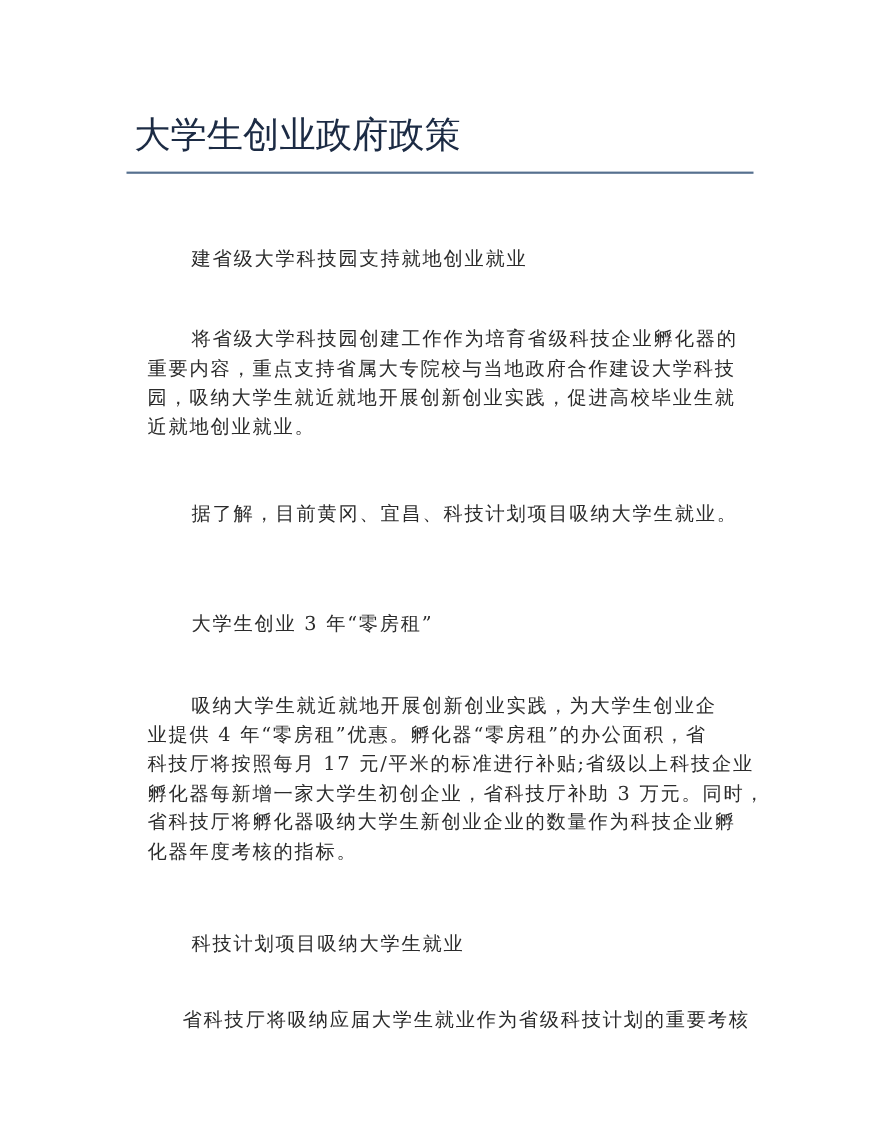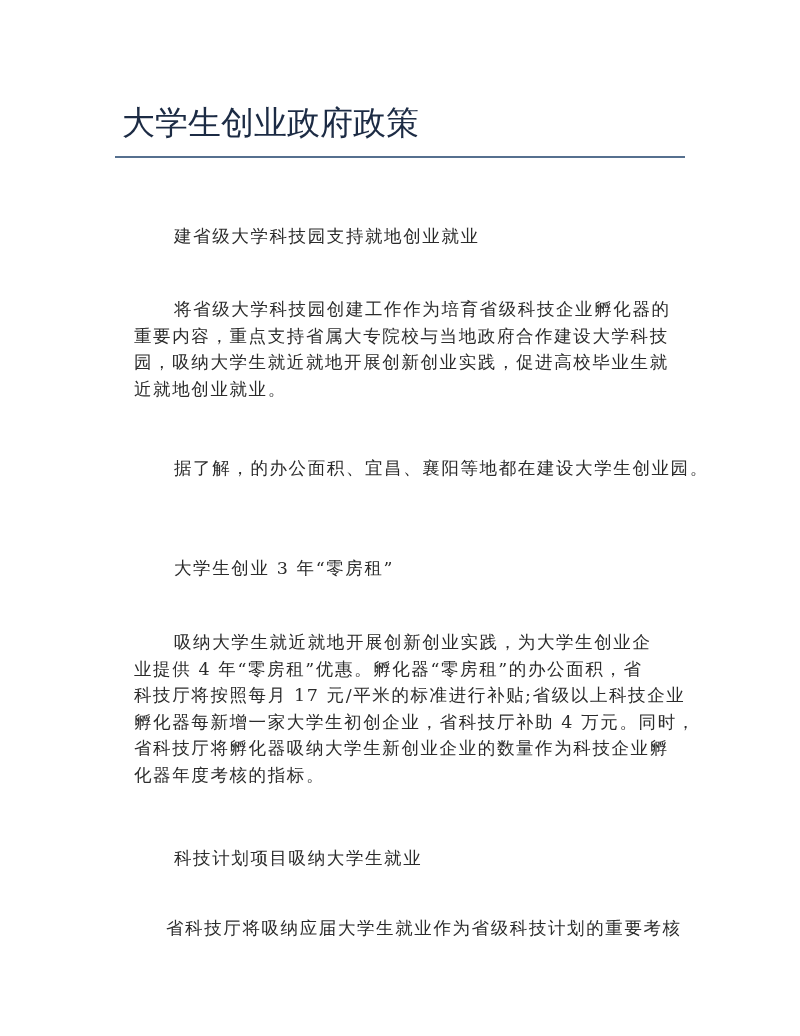--- a/index.html
+++ b/index.html
@@ -76,30 +76,30 @@
   <p class="text heading" style="top:207px;">建省级大学科技园支持就地创业就业</p>
 
   <div class="text" style="top:280px;">
     <span class="line first-line">将省级大学科技园创建工作作为培育省级科技企业孵化器的</span>
     <span class="line">重要内容，重点支持省属大专院校与当地政府合作建设大学科技</span>
     <span class="line">园，吸纳大学生就近就地开展创新创业实践，促进高校毕业生就</span>
     <span class="line">近就地创业就业。</span>
   </div>
 
   <div class="text" style="top:439px;">
-    <span class="line first-line">据了解，的办公面积、宜昌、襄阳等地都在建设大学生创业园。</span>
+    <span class="line first-line">据了解，目前黄冈、宜昌、科技计划项目吸纳大学生就业。</span>
   </div>
 
   <p class="text heading" style="top:539px;">大学生创业 3 年“零房租”</p>
 
   <div class="text" style="top:613px;">
     <span class="line first-line">吸纳大学生就近就地开展创新创业实践，为大学生创业企</span>
     <span class="line">业提供 4 年“零房租”优惠。孵化器“零房租”的办公面积，省</span>
     <span class="line">科技厅将按照每月 17 元/平米的标准进行补贴;省级以上科技企业</span>
-    <span class="line">孵化器每新增一家大学生初创企业，省科技厅补助 4 万元。同时，</span>
+    <span class="line">孵化器每新增一家大学生初创企业，省科技厅补助 3 万元。同时，</span>
     <span class="line">省科技厅将孵化器吸纳大学生新创业企业的数量作为科技企业孵</span>
     <span class="line">化器年度考核的指标。</span>
   </div>
 
   <p class="text heading" style="top:829px;font-family:Liberation Serif, serif;">科技计划项目吸纳大学生就业</p>
 
   <div class="text" style="top:899px; left:110px;">
     <span class="line first-line">省科技厅将吸纳应届大学生就业作为省级科技计划的重要考核</span>
   </div>
 

